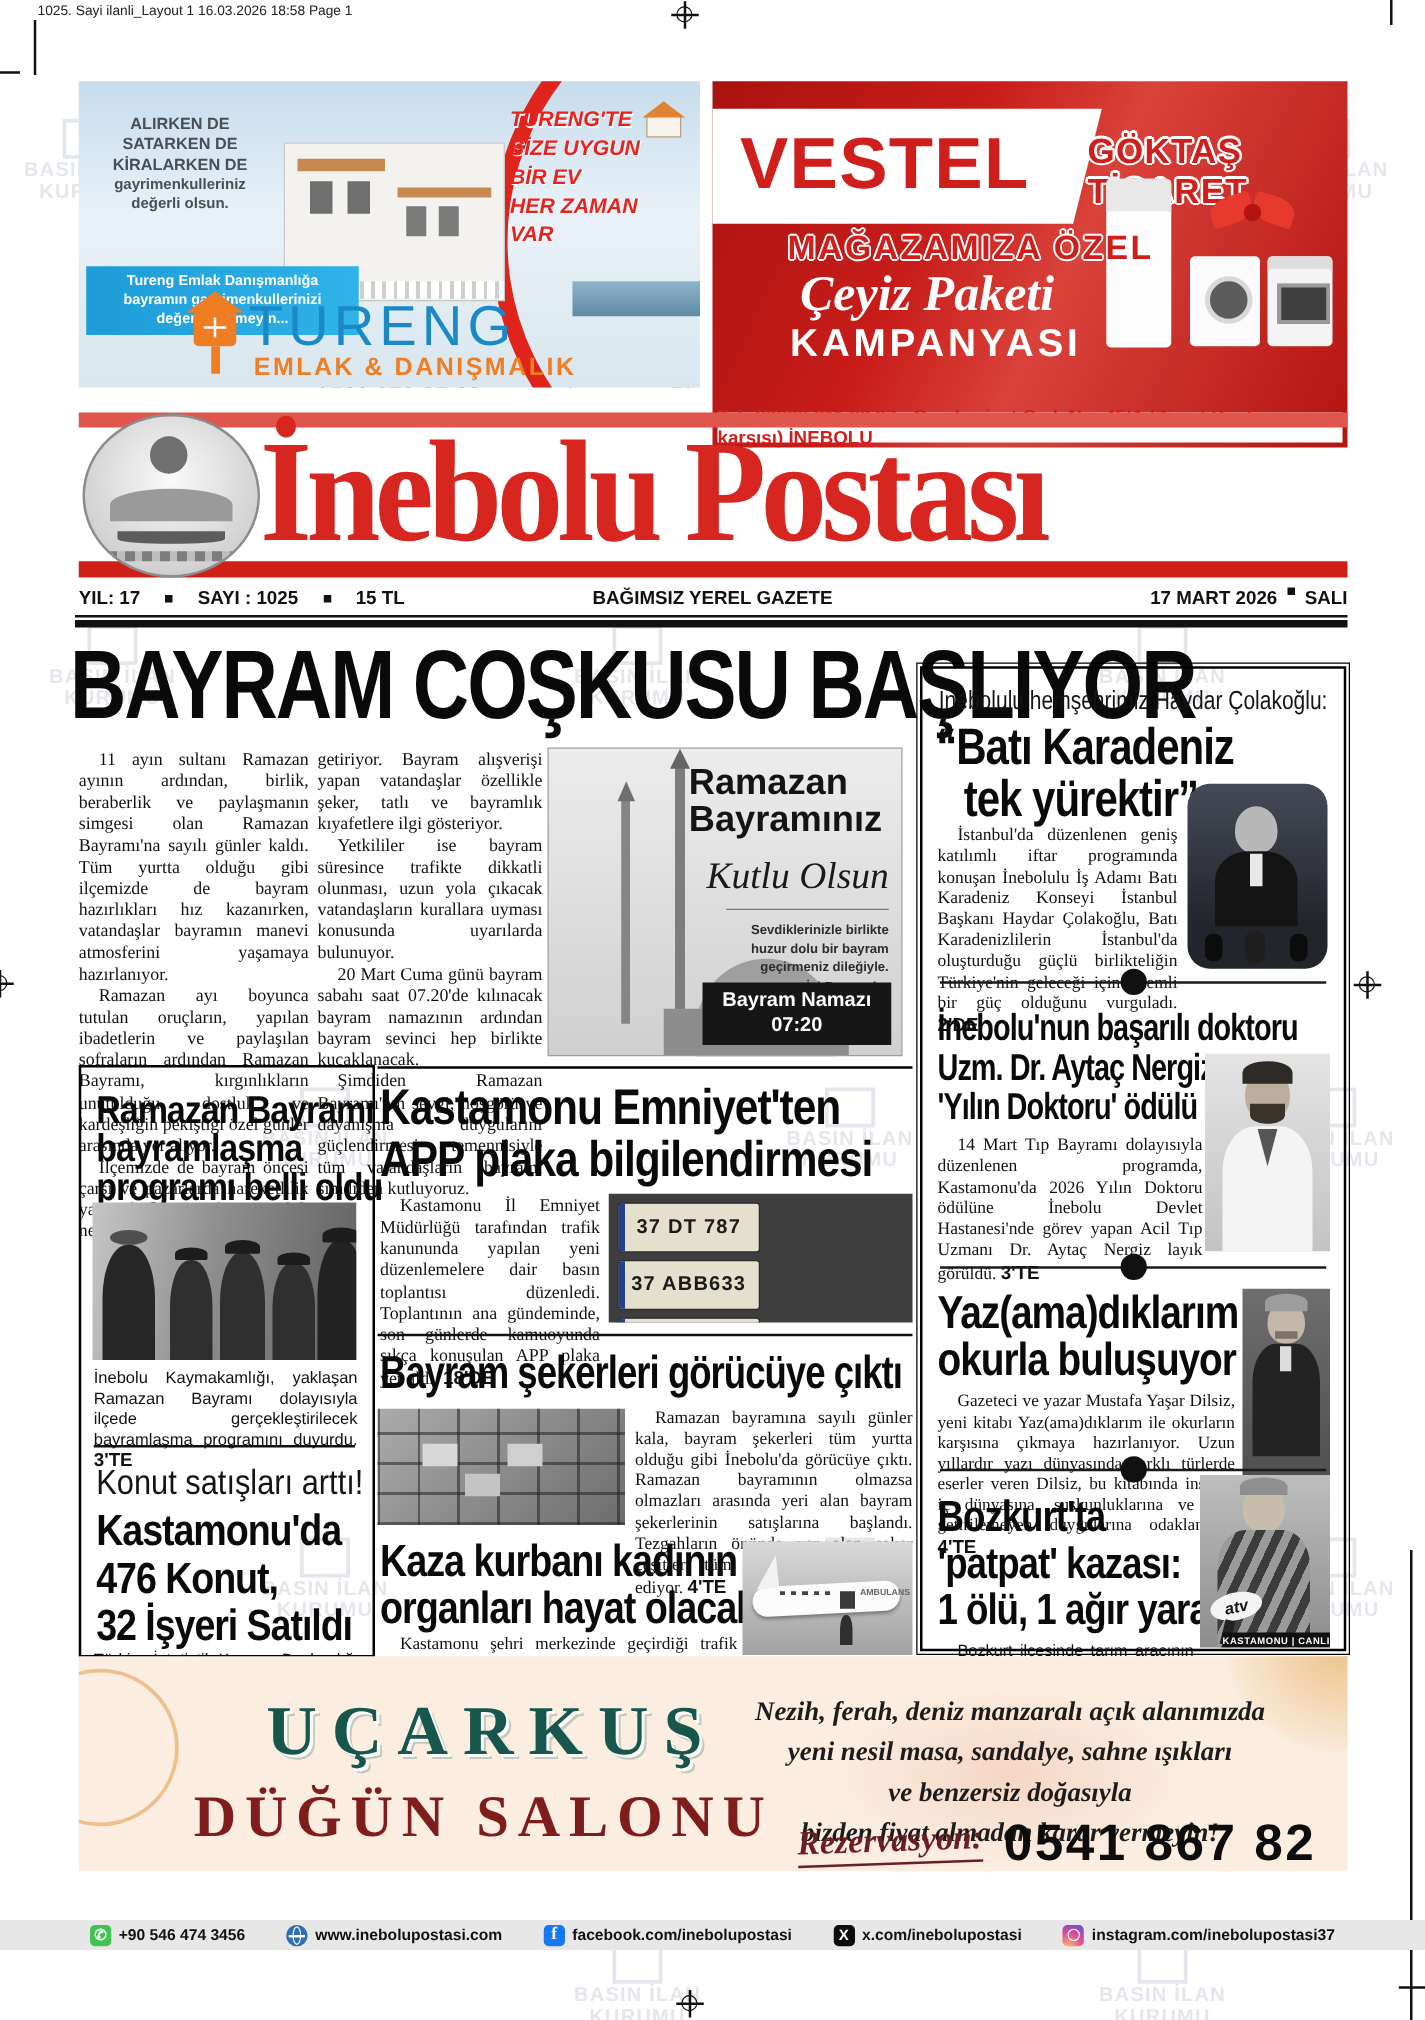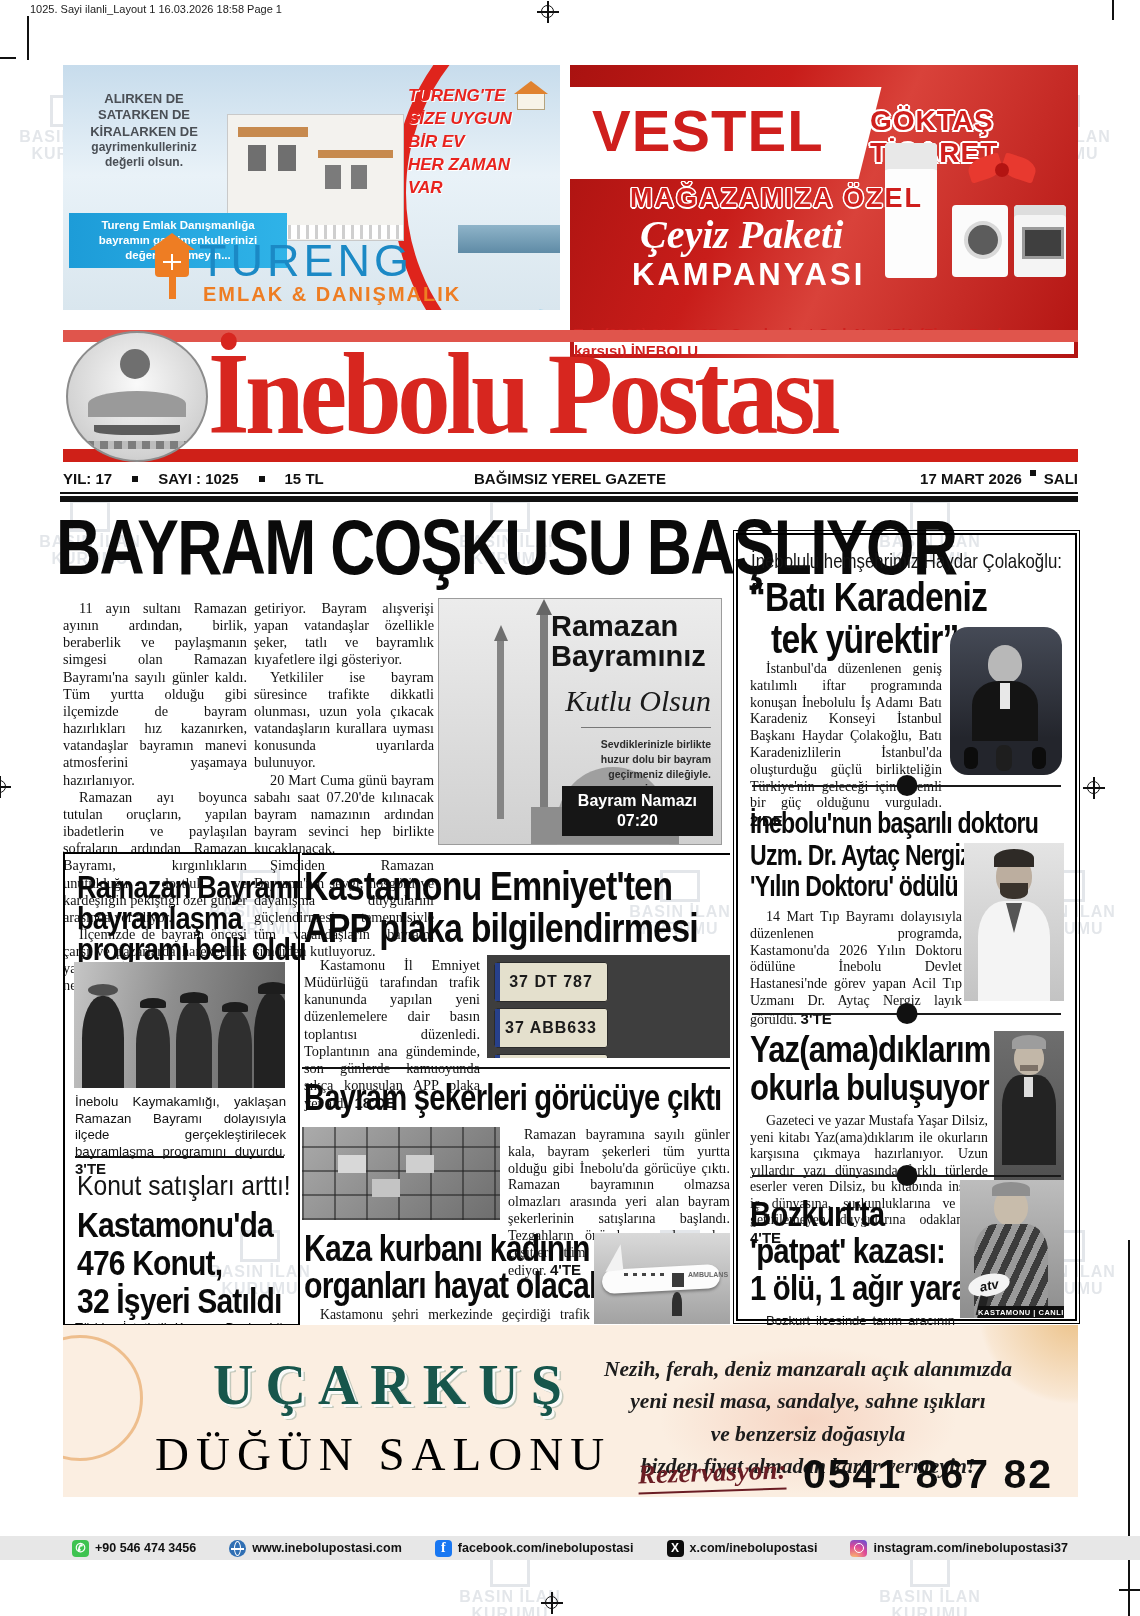--- a/index.html
+++ b/index.html
@@ -472,21 +472,21 @@
         <span class="abs sans" style="left:18px;bottom:0;right:0;height:12px;background:#101010;color:#fff;font-size:7.5px;font-weight:700;display:flex;align-items:center;justify-content:center;letter-spacing:.5px">KASTAMONU | CANLI</span>
       </div>
     </div>
   </div>
 
   <div class="abs" style="left:63px;top:1325px;width:1015px;height:172px;background:#fbeee1;overflow:hidden">
     <span class="abs" style="left:-46px;top:10px;width:120px;height:120px;border:3px solid #e8a96a;border-radius:50%;opacity:.7"></span>
     <span class="abs" style="right:-20px;top:-10px;width:120px;height:90px;background:radial-gradient(ellipse at 80% 0,#ecc289 0,rgba(236,194,137,.15) 65%,transparent 70%)"></span>
     <span class="abs" style="right:120px;top:20px;width:300px;height:150px;background:radial-gradient(ellipse at center,rgba(233,150,120,.28),transparent 70%)"></span>
     <div class="abs serif" style="left:150px;top:28px;font-weight:700;font-size:56px;letter-spacing:12px;color:#17564c;text-shadow:2.5px 2.5px 0 rgba(255,255,255,.9),4px 4px 0 rgba(23,86,76,.25)">UÇARKUŞ</div>
-    <div class="abs serif" style="left:92px;top:102px;font-weight:400;font-size:47px;letter-spacing:7px;color:#000000">DÜĞÜN SALONU</div>
+    <div class="abs serif" style="left:92px;top:102px;font-weight:700;font-size:47px;letter-spacing:7px;color:#7f1d1d">DÜĞÜN SALONU</div>
     <div class="abs serif" style="left:500px;top:28px;width:490px;text-align:center;font-style:italic;font-weight:700;font-size:21.5px;line-height:1.5;color:#1c1c1c">
       <div>Nezih, ferah, deniz manzaralı  açık alanımızda</div>
         <div>yeni nesil masa, sandalye, sahne ışıkları</div>
         <div>ve benzersiz doğasıyla</div>
         <div>bizden fiyat almadan karar vermeyin!</div>
     </div>
     <div class="abs serif" style="left:575px;top:132px;font-style:italic;font-weight:700;font-size:27px;color:#6b1d24;border-bottom:2px solid #6b1d24;padding-bottom:2px;transform:rotate(-2deg)">Rezervasyon:</div>
     <div class="abs sans" style="left:740px;top:126px;font-weight:900;font-size:41px;letter-spacing:2px;color:#0d0d0d">0541 867 82 50</div>
   </div>
 

